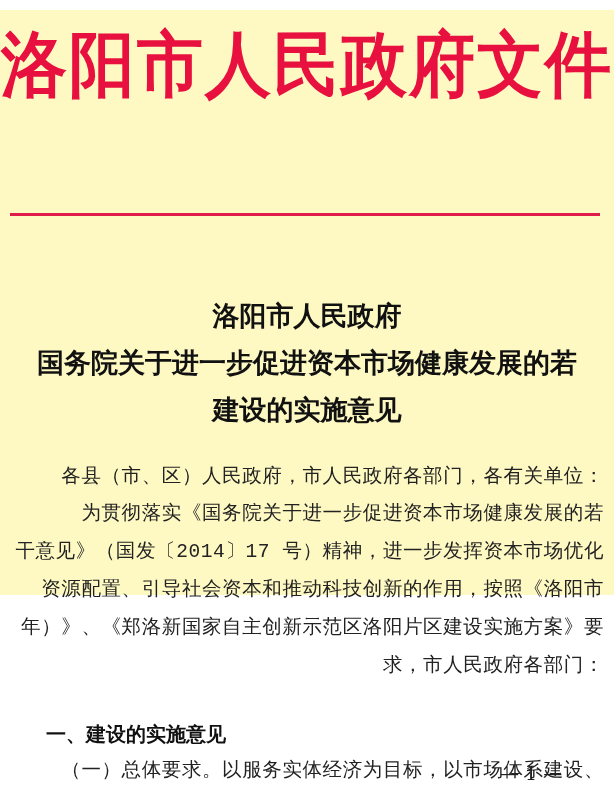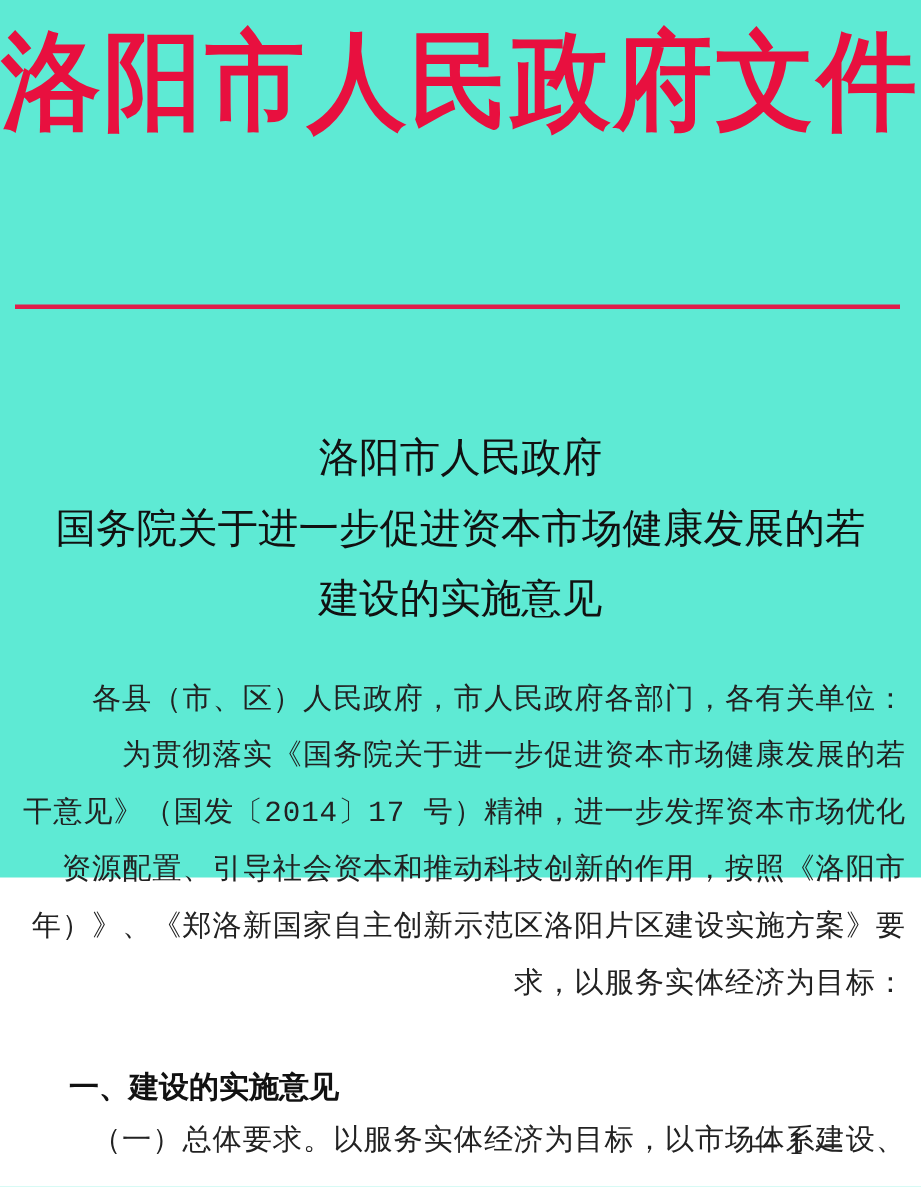--- a/index.html
+++ b/index.html
@@ -1,31 +1,31 @@
 <!DOCTYPE html>
 <html><head>
   <meta charset="utf-8">
   <style>
     html, body { margin: 0; padding: 0; background: #ffffff; }
     body { width: 614px; height: 791px; position: relative; overflow: hidden; }
-    .page { position: absolute; left: 0; top: 0; width: 614px; height: 585px; background: #5eead4; }
+    .page { position: absolute; left: 0; top: 10px; width: 614px; height: 585px; background: #fef9c3; }
     .masthead {
       position: absolute; left: 0; top: 12px; width: 614px; text-align: center;
       color: #e8103f; font-family: "DejaVu Serif", "Liberation Serif", serif;
       font-size: 66px; font-weight: bold; letter-spacing: 2px; line-height: 84px;
       transform: scaleY(1.08);
     }
     .docno {
       position: absolute; left: 0; top: 164px; width: 614px; text-align: center;
       font-family: "DejaVu Serif", "Liberation Serif", serif; font-size: 19px; color: #222; line-height: 26px;
     }
     .redline { position: absolute; left: 10px; top: 203px; width: 590px; height: 3px; background: #e01d4a; }
     .title {
       position: absolute; left: 0; top: 282px; width: 614px; text-align: center;
-      font-family: "DejaVu Serif", "Liberation Serif", serif; font-weight: normal; color: #111;
+      font-family: "DejaVu Serif", "Liberation Serif", serif; font-weight: bold; color: #111;
       font-size: 27px; line-height: 47px;
     }
     .body-text {
       position: absolute; left: 10px; width: 594px;
       font-family: "DejaVu Serif", "Liberation Serif", serif; font-size: 19.5px; color: #222;
       line-height: 38px; white-space: nowrap; letter-spacing: 0.6px; text-align: right;
     }
     .heading {
       position: absolute; left: 46px;
       font-family: "DejaVu Sans", "Liberation Sans", sans-serif; font-weight: bold; font-size: 20px; color: #111;
@@ -49,20 +49,20 @@
     <div>建设的实施意见</div>
   </div>
 
   <div class="body-text" style="top:447px;">各县（市、区）人民政府，市人民政府各部门，各有关单位：</div>
 
   <div class="body-text" style="top:485px;font-family:Liberation Mono, monospace;">
     <div>　　为贯彻落实《国务院关于进一步促进资本市场健康发展的若</div>
     <div>干意见》（国发〔2014〕17 号）精神，进一步发挥资本市场优化</div>
     <div>资源配置、引导社会资本和推动科技创新的作用，按照《洛阳市</div>
     <div>年）》、《郑洛新国家自主创新示范区洛阳片区建设实施方案》要</div>
-    <div>求，以服务实体经济为目标：</div>
+    <div>求，市人民政府各部门：</div>
   </div>
 
   <div class="heading" style="top:705px;">一、建设的实施意见</div>
   <div class="body-text" style="top:741px;">　（一）总体要求。以服务实体经济为目标，以市场体系建设、</div>
 
   <div class="pagenum">— 1 —</div>
 </div>
 
 </body></html>

